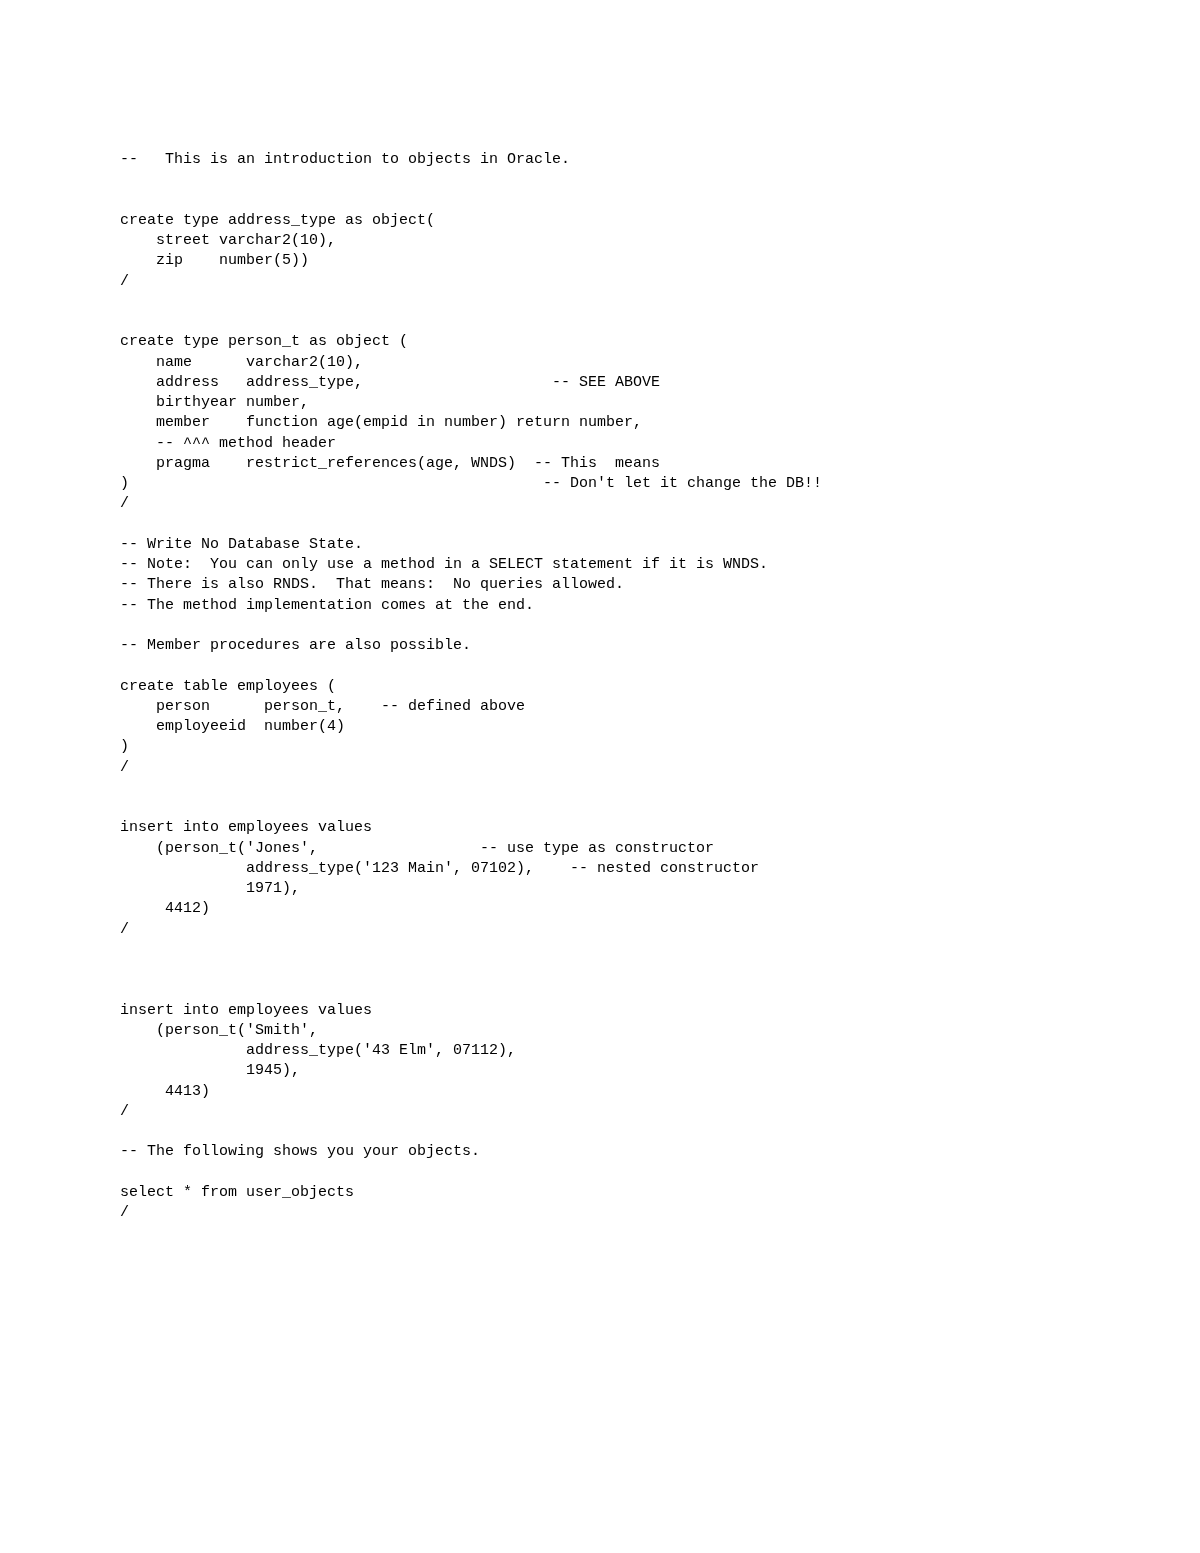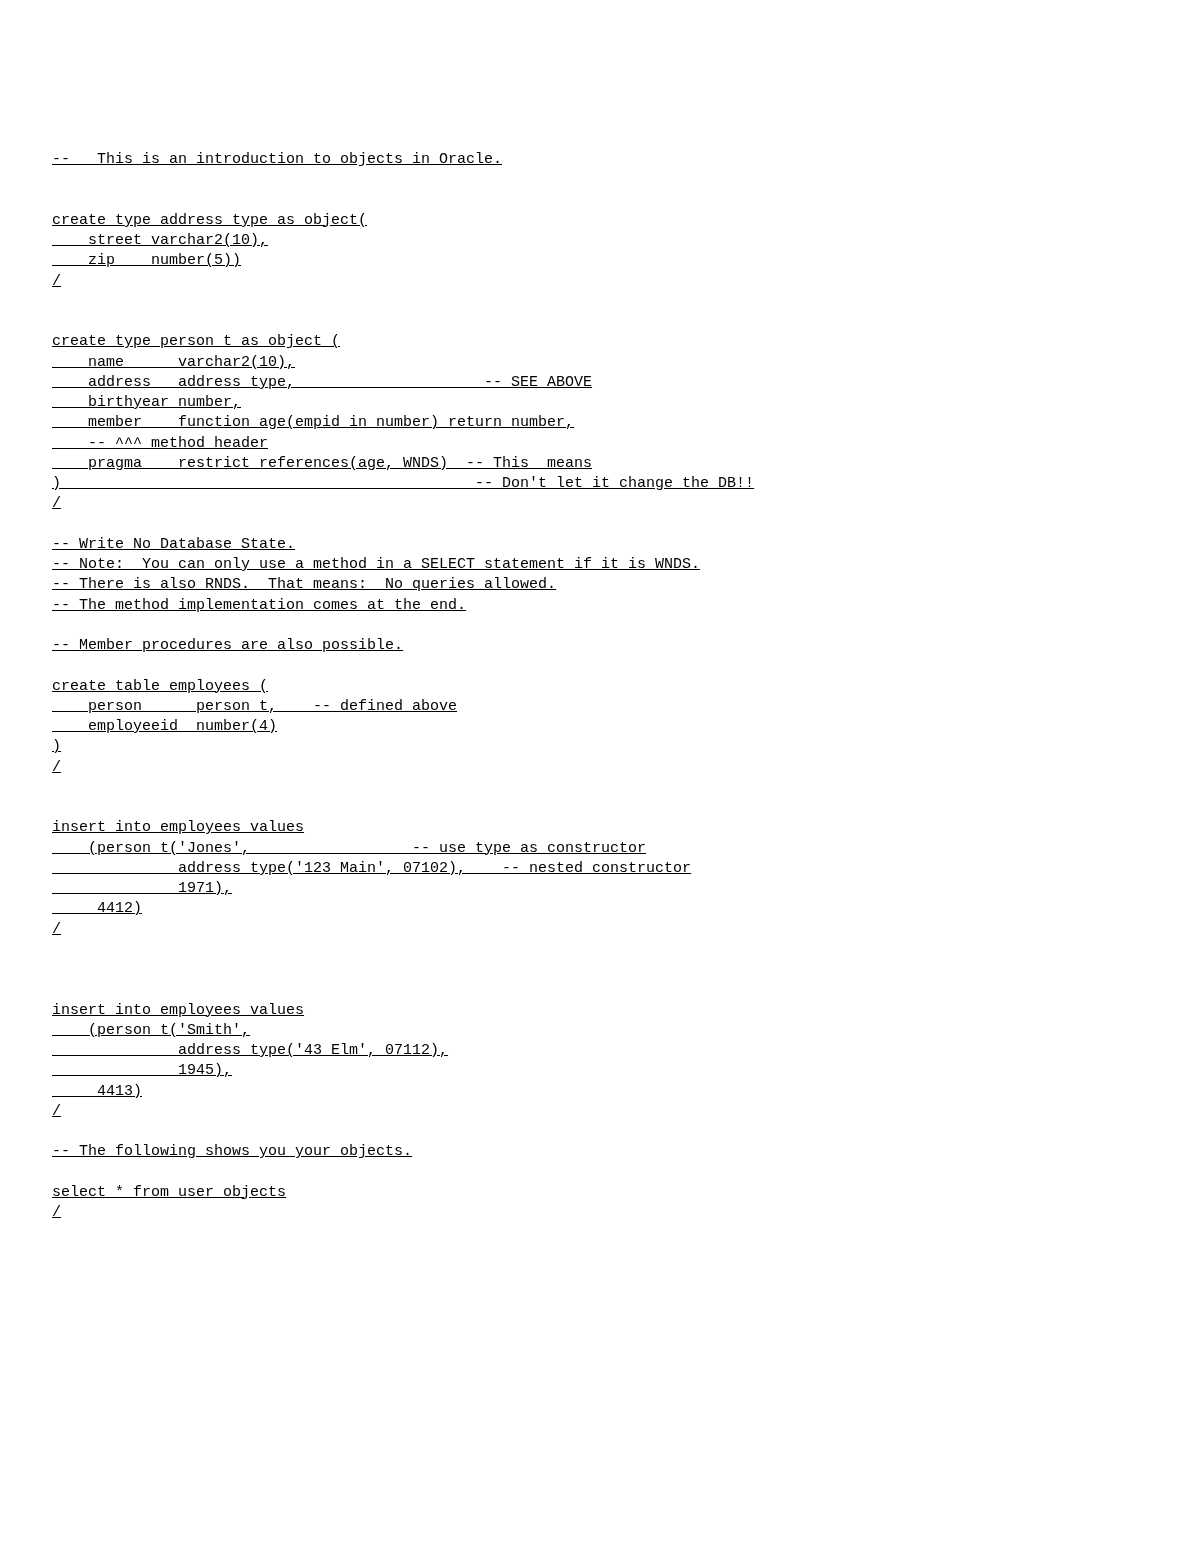--- a/index.html
+++ b/index.html
@@ -6,24 +6,23 @@
       margin: 0;
       padding: 0;
       background: #ffffff;
       font-family: "Courier New", Courier, monospace;
       font-size: 15px;
       line-height: 1.35;
       color: #000000;
     }
     .page {
       width: 1200px;
-      padding: 150px 120px 150px 52px;
+      padding: 150px 120px 150px 120px;
       box-sizing: border-box;
       white-space: pre;
-      text-decoration: underline;
     }
   </style>
 </head>
 <body>
 
 <div class="page">--   This is an introduction to objects in Oracle.
 
 
 create type address_type as object(
     street varchar2(10),

